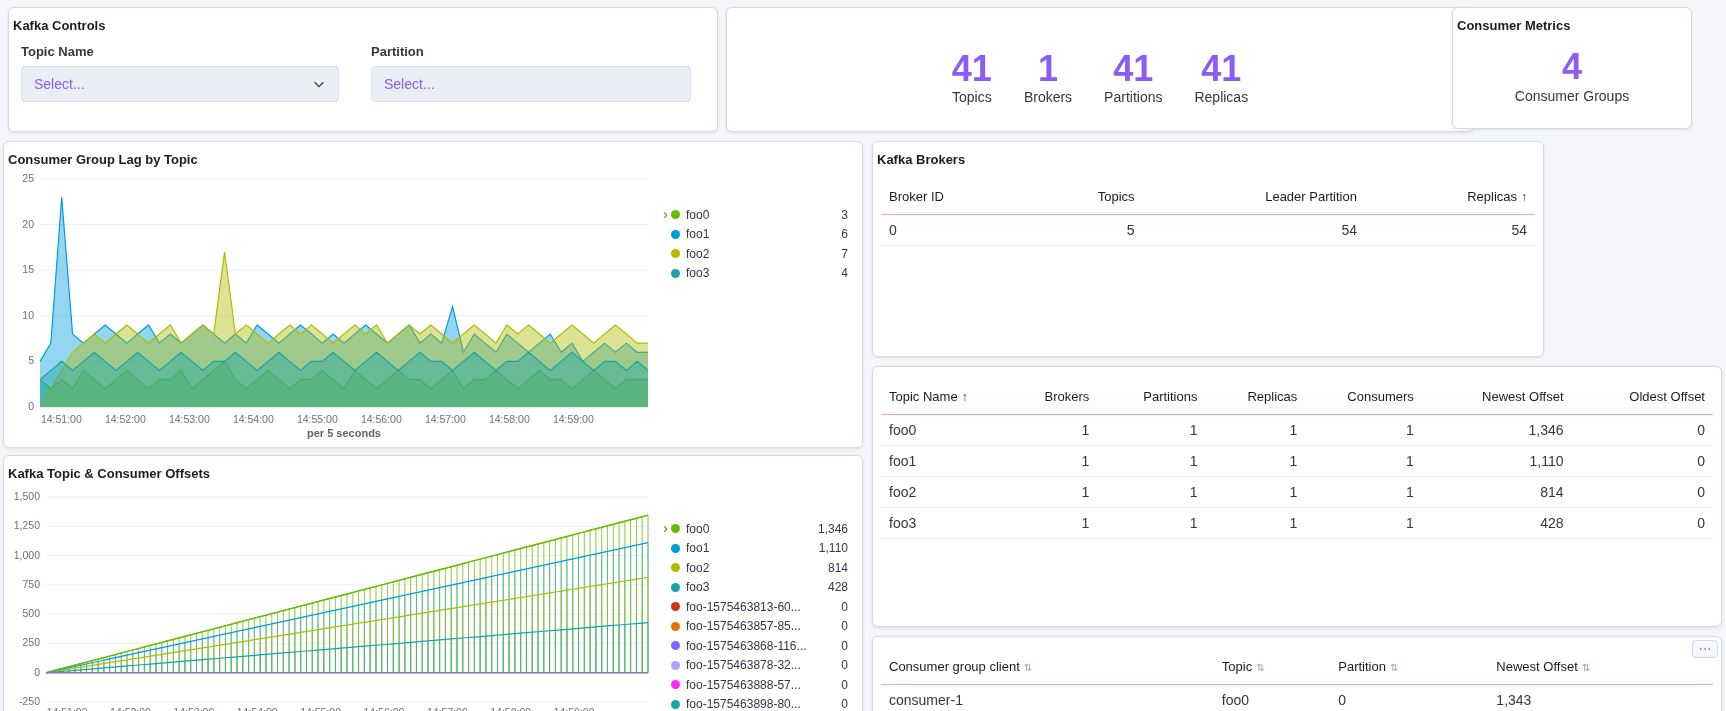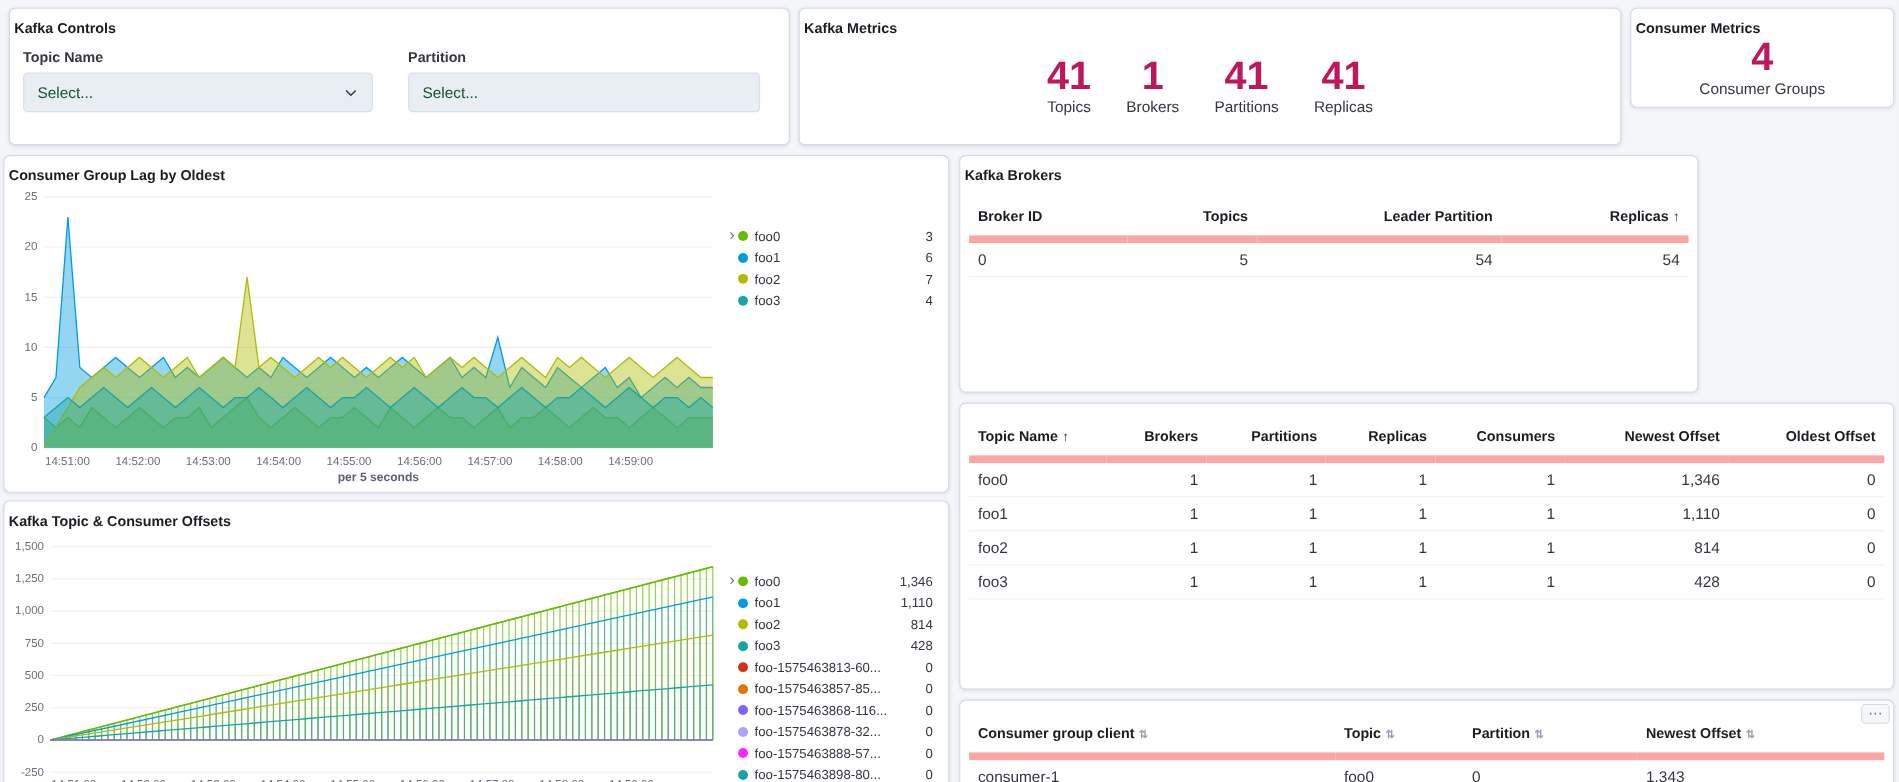--- a/index.html
+++ b/index.html
@@ -5,58 +5,58 @@
   *{box-sizing:border-box;margin:0;padding:0}
   html,body{background:#e9edf2}
   body{font-family:"Liberation Sans",sans-serif;-webkit-font-smoothing:antialiased}
   #dashboard{position:relative;width:1726px;height:711px;background:#f4f6f9;overflow:hidden}
   .panel{position:absolute;background:#fff;border:1px solid #d3dae6;border-radius:6px;box-shadow:0 1px 3px rgba(152,162,179,.25)}
   .panel-title{font-size:13px;font-weight:700;color:#1a1c21;padding:10px 10px 0 4px;white-space:nowrap}
 
   
   #controls-panel{left:8px;top:7px;width:710px;height:125px}
   #metrics-panel{left:726px;top:7px;width:748px;height:125px}
-  #consumer-metrics-panel{left:1482px;top:7px;width:240px;height:91px}
+  #consumer-metrics-panel{left:1452px;top:7px;width:240px;height:122px}
   #lag-panel{left:3px;top:141px;width:860px;height:307px}
   #brokers-panel{left:872px;top:141px;width:672px;height:216px}
   #topic-details-panel{left:872px;top:366px;width:850px;height:261px}
   #offsets-panel{left:3px;top:455px;width:860px;height:305px}
   #clients-panel{left:872px;top:636px;width:850px;height:300px}
 
   
   .ctrl-group{position:absolute;top:36px}
   #topic-group{left:12px}
   #partition-group{left:362px}
   .ctrl-label{font-size:13px;font-weight:700;color:#343741;margin-bottom:7px}
   .combo{width:318px;height:36px;background:#e9eef5;border:1px solid #d9dfe9;border-radius:4px;display:flex;align-items:center;justify-content:space-between;padding:0 12px;cursor:pointer}
   #partition-combo{width:320px}
-  .combo-placeholder{font-size:14px;color:#14532d}
+  .combo-placeholder{font-size:14px;color:#8b5cf6}
 
   
   .metrics-row{position:absolute;top:0;left:0;right:0;bottom:0;display:flex;align-items:center;justify-content:center;gap:32px;padding-top:16px}
   .metric{text-align:center}
-  .metric-value{font-size:36px;font-weight:700;color:#be185d;line-height:1.05}
+  .metric-value{font-size:36px;font-weight:700;color:#8b5cf6;line-height:1.05}
   .metric-label{font-size:14px;color:#343741;margin-top:2px}
 
   
   .chart-row{display:flex;padding-top:2px}
   svg{display:block}
   .tick{font-size:10.5px;fill:#69707d}
   .xlabel{font-size:11px;font-weight:700;fill:#5d636e}
   .legend-wrap{display:flex;flex:1;padding-top:36px;min-width:0}
   .legend-expand{color:#69707d;font-size:15px;line-height:17px;padding:0 3px;cursor:pointer;flex:none}
   .legend{list-style:none;flex:1;padding-right:14px;min-width:0}
   .legend li{display:flex;align-items:center;height:19.5px;font-size:12px;color:#343741;gap:6px;cursor:pointer}
   .dot{width:9px;height:9px;border-radius:50%;flex:none}
   .lab{flex:1;white-space:nowrap;overflow:hidden;text-overflow:clip}
   .val{text-align:right;white-space:nowrap}
 
   
   .eui-table{width:calc(100% - 16px);margin:12px 8px 0;border-collapse:collapse;table-layout:fixed}
-  .eui-table th{font-size:13px;font-weight:700;color:#1a1c21;padding:10px 8px;border-bottom:7px solid #fca5a5;text-align:left;cursor:pointer;white-space:nowrap}
+  .eui-table th{font-size:13px;font-weight:400;color:#1a1c21;padding:10px 8px;border-bottom:1px solid #fca5a5;text-align:left;cursor:pointer;white-space:nowrap}
   .eui-table td{font-size:14px;color:#343741;padding:7px 8px;border-bottom:1px solid #eef1f5;white-space:nowrap}
   .eui-table .right{text-align:right}
   .sort-arrow{font-size:12px;margin-left:4px;color:#1a1c21}
   .sortable-arrow{font-size:10px;margin-left:4px;color:#98a2b3}
 
   .panel-options{position:absolute;top:3px;right:3px;width:26px;height:18px;border:1px solid #d3dae6;background:#f5f7fa;border-radius:4px;color:#69707d;font-size:13px;line-height:14px;cursor:pointer;padding:0}
 </style>
 </head>
 <body>
 
@@ -77,21 +77,20 @@
     </div>
     <div class="ctrl-group" id="partition-group">
       <div class="ctrl-label">Partition</div>
       <div class="combo" id="partition-combo">
         <span class="combo-placeholder">Select...</span>
       </div>
     </div>
   </div>
 
   <div class="panel" id="metrics-panel">
-    <div class="panel-title">Kafka Metrics</div>
     <div class="metrics-row">
       <div class="metric">
         <div class="metric-value">41</div>
         <div class="metric-label">Topics</div>
       </div>
       <div class="metric">
         <div class="metric-value">1</div>
         <div class="metric-label">Brokers</div>
       </div>
       <div class="metric">
@@ -109,21 +108,21 @@
     <div class="panel-title">Consumer Metrics</div>
     <div class="metrics-row">
       <div class="metric">
         <div class="metric-value">4</div>
         <div class="metric-label">Consumer Groups</div>
       </div>
     </div>
   </div>
 
   <div class="panel" id="lag-panel">
-    <div class="panel-title">Consumer Group Lag by Oldest</div>
+    <div class="panel-title">Consumer Group Lag by Topic</div>
     <div class="chart-row">
       <svg id="lag-svg" width="656" height="276">
           <line x1="36" x2="644" y1="238" y2="238" stroke="#d3dae6"></line>
           <text class="tick" x="30" y="241" text-anchor="end">0</text>
           <line x1="36" x2="644" y1="192.4" y2="192.4" stroke="#eef0f3"></line>
           <text class="tick" x="30" y="195.4" text-anchor="end">5</text>
           <line x1="36" x2="644" y1="146.79999999999998" y2="146.79999999999998" stroke="#eef0f3"></line>
           <text class="tick" x="30" y="149.79999999999998" text-anchor="end">10</text>
           <line x1="36" x2="644" y1="101.2" y2="101.2" stroke="#eef0f3"></line>
           <text class="tick" x="30" y="104.2" text-anchor="end">15</text>

